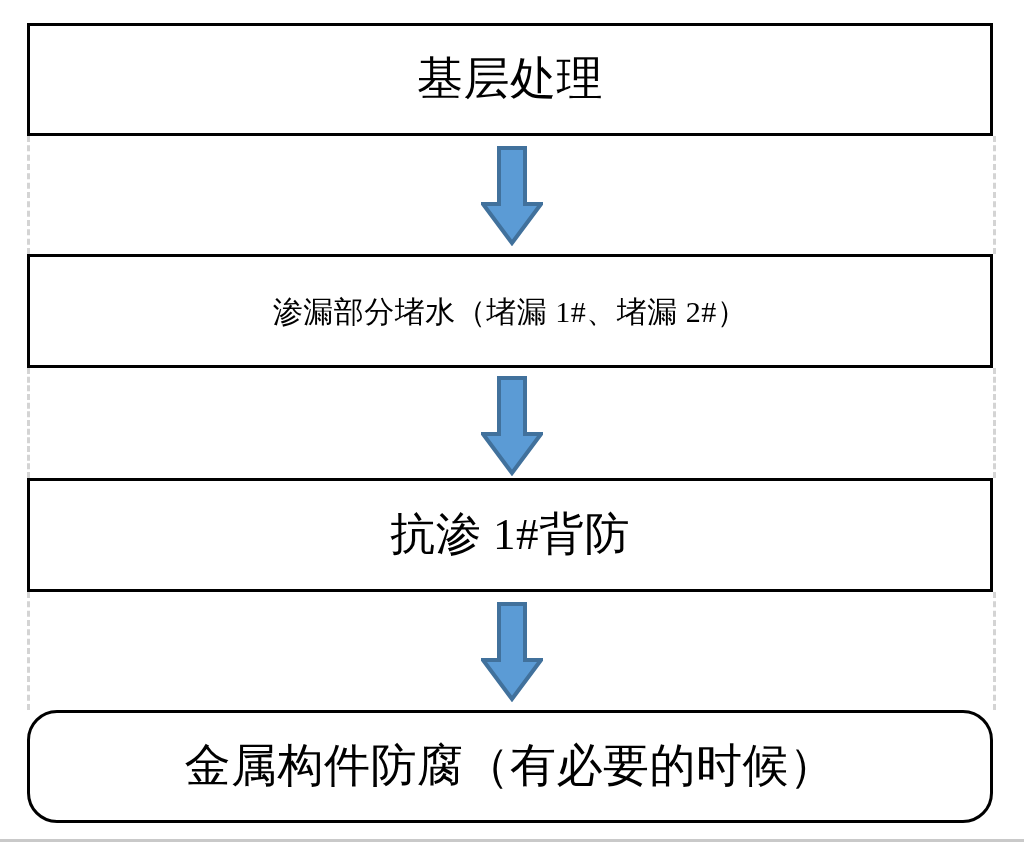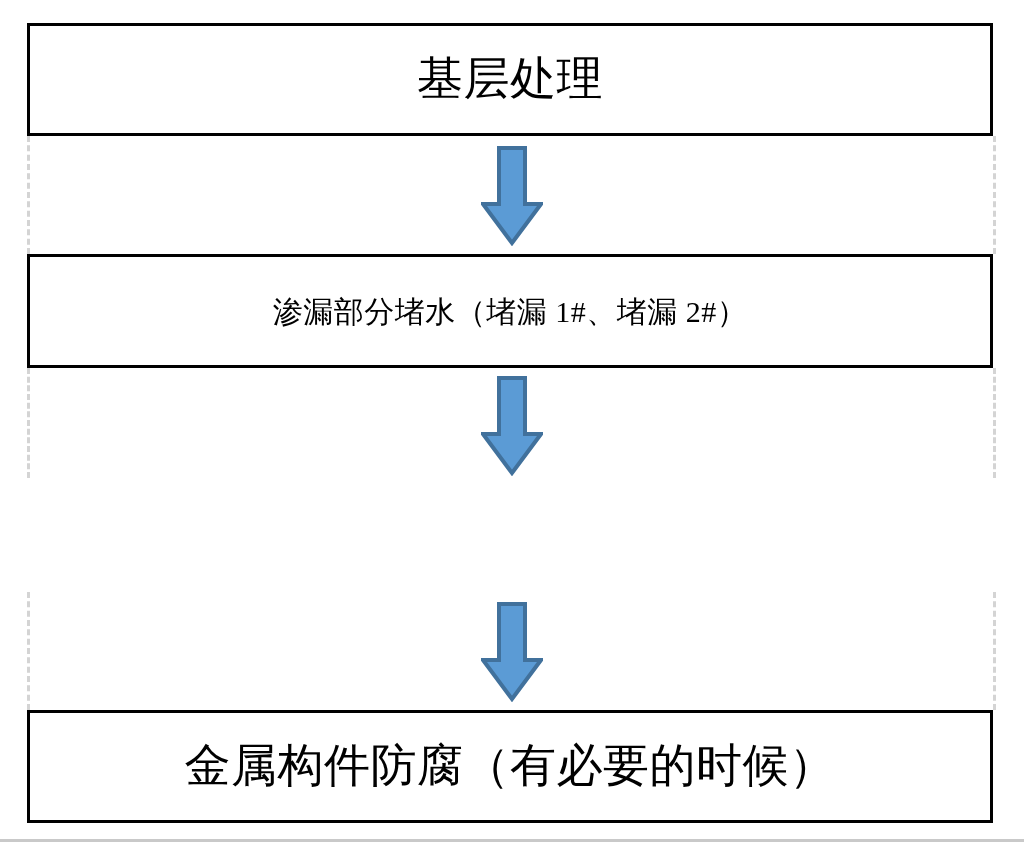--- a/index.html
+++ b/index.html
@@ -49,21 +49,21 @@
     display: block;
     font-size: 45px;
     line-height: 1.1;
     color: #000000;
     letter-spacing: 0.5px;
     white-space: nowrap;
   }
   .node.n1 { top: 23px;  height: 113px; }
   .node.n2 { top: 254px; height: 114px; }
   .node.n3 { top: 478px; height: 114px; }
-  .node.n4 { top: 710px; height: 113px; }
+  .node.n4 { top: 710px; height: 113px; border-radius: 30px; }
 
   .node.n1 .node-label { font-size: 46px; }
   .node.n2 .node-label { font-size: 30px; }
   .node.n3 .node-label { font-size: 45px; }
   .node.n4 .node-label { font-size: 46px; }
 
   
   .arrow {
     position: absolute;
     left: 481px;
@@ -110,20 +110,23 @@
   <div class="node n2">
     <span class="node-label">渗漏部分堵水（堵漏 1#、堵漏 2#）</span>
   </div>
 
   <div class="arrow a2">
     <svg viewBox="0 0 62 100" preserveAspectRatio="none" aria-hidden="true">
       <polygon points="18,2 44,2 44,58 60,58 31,97 2,58 18,58" fill="#5B9BD5" stroke="#41719C" stroke-width="4" stroke-linejoin="miter"></polygon>
     </svg>
   </div>
 
+  <div class="node n3">
+    <span class="node-label">抗渗 1#背防</span>
+  </div>
 
   <div class="arrow a3">
     <svg viewBox="0 0 62 100" preserveAspectRatio="none" aria-hidden="true">
       <polygon points="18,2 44,2 44,58 60,58 31,97 2,58 18,58" fill="#5B9BD5" stroke="#41719C" stroke-width="4" stroke-linejoin="miter"></polygon>
     </svg>
   </div>
 
   <div class="node n4">
     <span class="node-label">金属构件防腐（有必要的时候）</span>
   </div>

